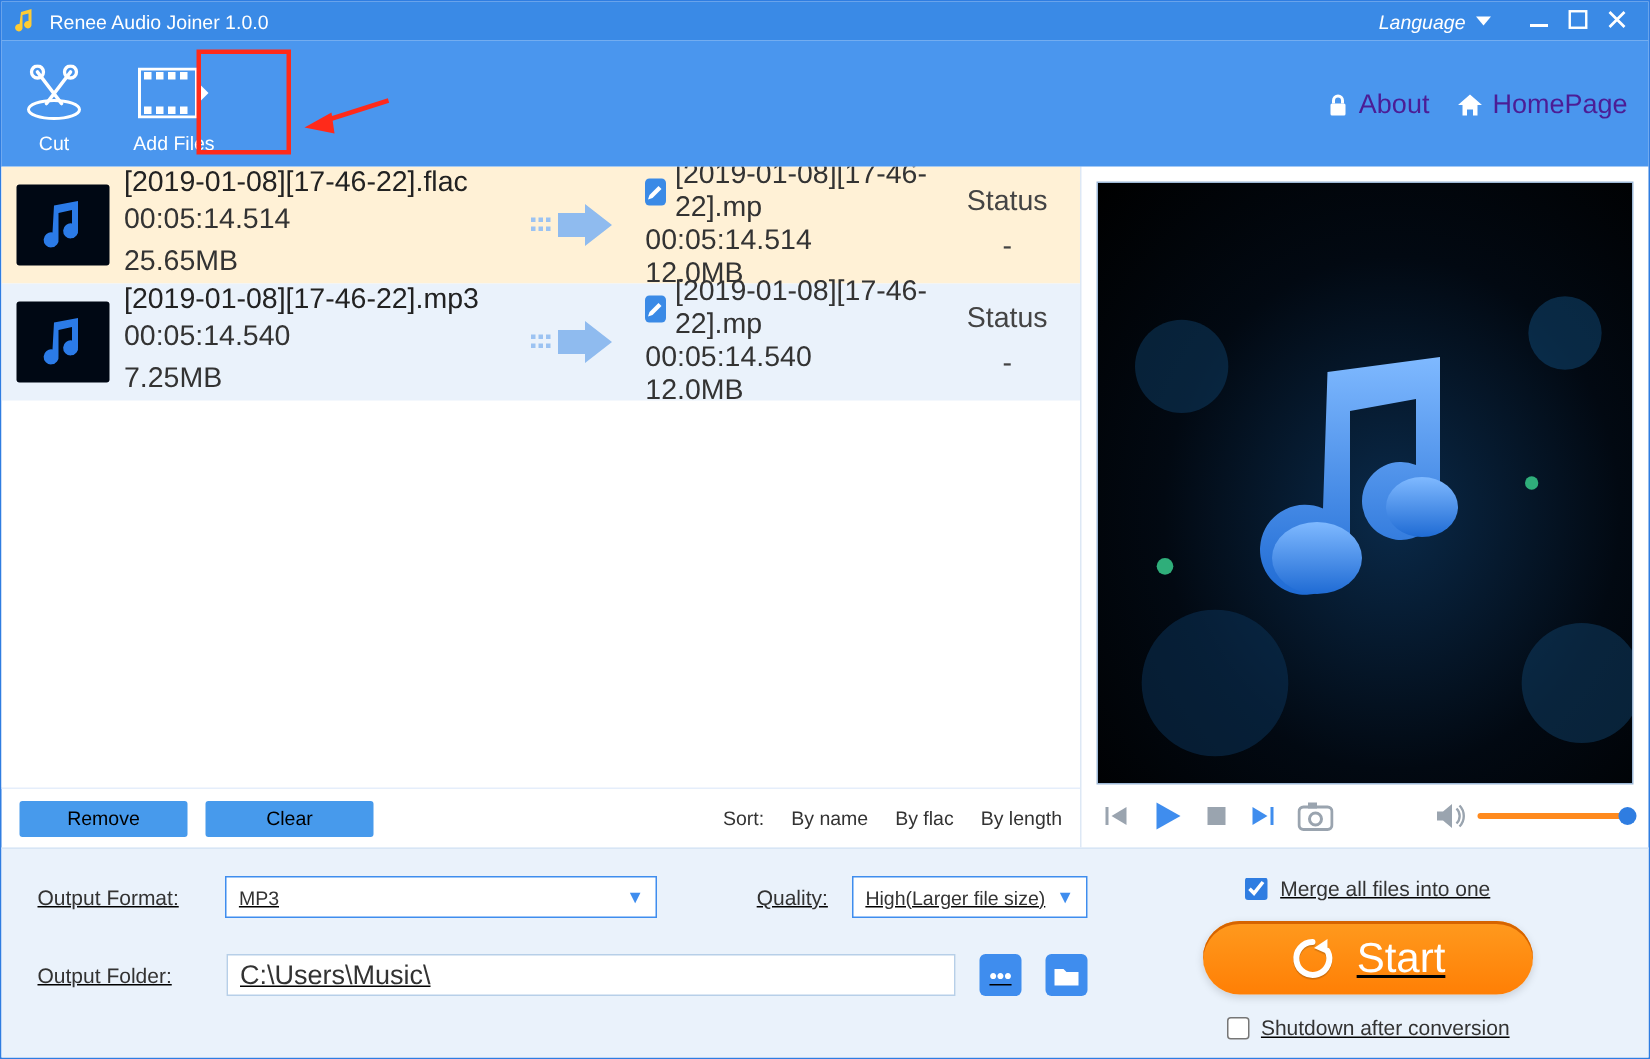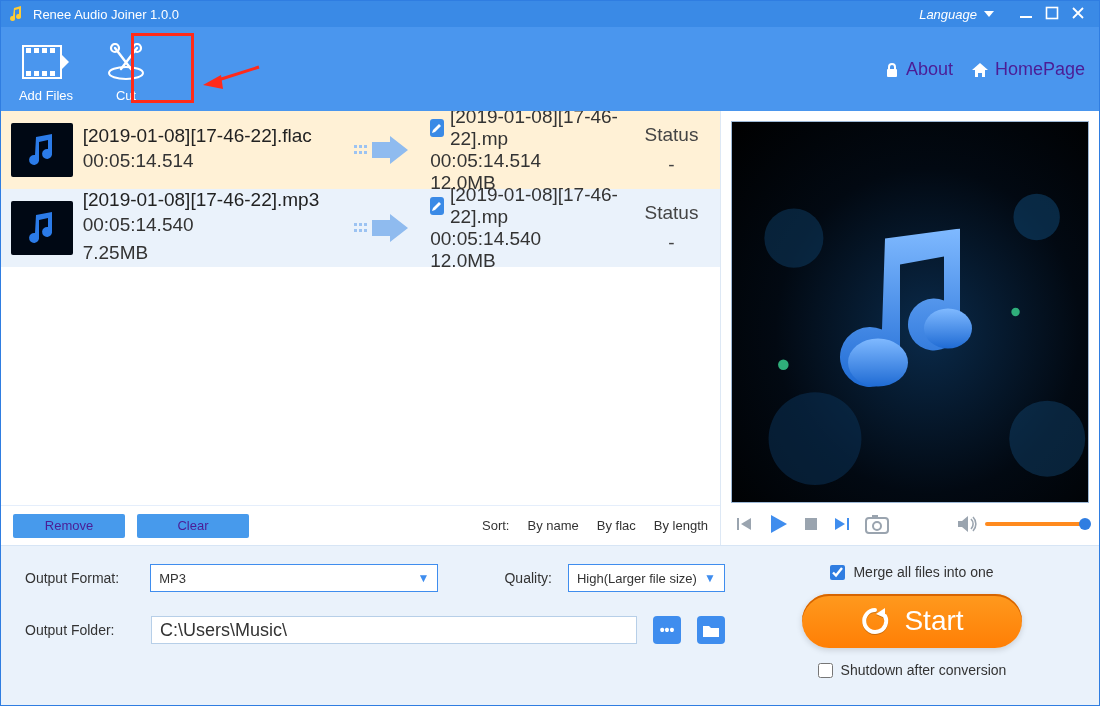--- a/index.html
+++ b/index.html
@@ -30,35 +30,35 @@
   .colA { width:260px; }
   .colA .fn { color:#222; }
   .colA .ln { color:#333; line-height:1.5; }
   .arrowcol { width:80px; display:flex; align-items:center; justify-content:center; }
   .colB { width:200px; }
   .colB .fn { display:flex; align-items:center; gap:6px; }
   .editbtn { width:18px; height:18px; background:#3a8ae6; border-radius:3px; display:inline-flex; align-items:center; justify-content:center; }
   .statuscol { width:80px; text-align:center; color:#444; }
   
   .listbar { height:40px; display:flex; align-items:center; padding:0 12px; gap:12px; border-top:1px solid #e5eefb; }
-  .btn-blue { background:#479aec; color:#4c1d95; border:none; height:24px; width:112px; border-radius:2px; font-size:13px; cursor:pointer; }
+  .btn-blue { background:#479aec; color:#000000; border:none; height:24px; width:112px; border-radius:2px; font-size:13px; cursor:pointer; }
   .listbar .sortwrap { margin-left:auto; display:flex; align-items:center; gap:18px; font-size:13px; color:#333; }
   .sortlink { cursor:pointer; }
   
   .rightpane { flex:1; display:flex; flex-direction:column; }
   .preview { flex:1; margin:10px 10px 0 10px; background:radial-gradient(ellipse at 55% 55%, #0a2a4a 0%, #020912 55%, #000 100%); border:1px solid #9db8d6; position:relative; overflow:hidden;}
   .preview .note { position:absolute; left:50%; top:50%; transform:translate(-50%,-48%); }
   .playerbar { height:42px; display:flex; align-items:center; gap:14px; padding:0 14px; }
   .pbtn { color:#3f8dee; cursor:pointer; display:flex; align-items:center; }
   .pbtn.gray { color:#9aa4af; }
   .volwrap { margin-left:auto; display:flex; align-items:center; gap:8px; }
   .slider { width:100px; height:4px; background:#ff8a1e; position:relative; border-radius:2px; }
   .slider .knob { position:absolute; right:-6px; top:-4px; width:12px; height:12px; border-radius:50%; background:#2f7de1; }
   
-  .footer { height:160px; background:#eaf2fb; border-top:1px solid #d7e5f5; display:flex; padding:18px 24px 12px; gap:24px; }
+  .footer { height:140px; background:#eaf2fb; border-top:1px solid #d7e5f5; display:flex; padding:18px 24px 12px; gap:24px;text-decoration:underline; }
   .fleft { width:700px; display:flex; flex-direction:column; gap:24px; font-size:14px; color:#333; }
   .frow { display:flex; align-items:center; gap:16px; }
   .label { width:110px; }
   .combo { height:28px; border:1px solid #3f8dee; background:#fff; display:flex; align-items:center; padding:0 8px; font-size:13px; color:#333; position:relative; }
   .combo .caret { position:absolute; right:8px; color:#3f8dee; font-size:12px; }
   .combo.fmt { width:290px; }
   .combo.qual { width:158px; }
   .pathbox { height:28px; border:1px solid #b7cfe8; background:#fff; flex:1; display:flex; align-items:center; padding:0 8px; font-size:18px; color:#333; }
   .sqbtn { width:28px; height:28px; border-radius:4px; display:flex; align-items:center; justify-content:center; cursor:pointer; }
   .sqbtn.dots { background:#3f8dee; color:#fff; font-weight:700; }
@@ -99,50 +99,50 @@
         </svg>
     </span>
     <span class="winbtn">
       <svg width="14" height="14" viewBox="0 0 14 14">
           <path d="M2 2 L12 12 M12 2 L2 12" stroke="#fff" stroke-width="1.8"></path>
         </svg>
     </span>
   </div>
 
   <div class="toolbar">
+    <div class="tool" style="width:70px">
+      <div class="ticon">
+        <svg width="42" height="38" viewBox="0 0 42 38">
+          <ellipse cx="21" cy="30" rx="17" ry="6" fill="none" stroke="#fff" stroke-width="2"></ellipse>
+          <path d="M10 5 L26 26 M32 5 L16 26" stroke="#fff" stroke-width="2.4" stroke-linecap="round"></path>
+          <circle cx="10" cy="5" r="4" fill="none" stroke="#fff" stroke-width="2.2"></circle>
+          <circle cx="32" cy="5" r="4" fill="none" stroke="#fff" stroke-width="2.2"></circle>
+        </svg>
+      </div>
+      <div>Cut</div>
+    </div>
     <div class="tool">
       <div class="ticon">
         <svg width="48" height="34" viewBox="0 0 48 34">
           <rect x="1" y="1" width="38" height="32" fill="none" stroke="#fff" stroke-width="2"></rect>
           <g fill="#fff">
               <rect x="4" y="3" width="5" height="5"></rect>
               <rect x="12" y="3" width="5" height="5"></rect>
               <rect x="20" y="3" width="5" height="5"></rect>
               <rect x="28" y="3" width="5" height="5"></rect>
           <rect x="4" y="26" width="5" height="5"></rect>
               <rect x="12" y="26" width="5" height="5"></rect>
               <rect x="20" y="26" width="5" height="5"></rect>
               <rect x="28" y="26" width="5" height="5"></rect>
             </g>
           <path d="M40 10 L47 17 L40 24 Z" fill="#fff"></path>
         </svg>
       </div>
       <div>Add Files</div>
     </div>
-    <div class="tool" style="width:70px">
-      <div class="ticon">
-        <svg width="42" height="38" viewBox="0 0 42 38">
-          <ellipse cx="21" cy="30" rx="17" ry="6" fill="none" stroke="#fff" stroke-width="2"></ellipse>
-          <path d="M10 5 L26 26 M32 5 L16 26" stroke="#fff" stroke-width="2.4" stroke-linecap="round"></path>
-          <circle cx="10" cy="5" r="4" fill="none" stroke="#fff" stroke-width="2.2"></circle>
-          <circle cx="32" cy="5" r="4" fill="none" stroke="#fff" stroke-width="2.2"></circle>
-        </svg>
-      </div>
-      <div>Cut</div>
-    </div>
     <div class="tool-cut-hl"></div>
     <svg class="arrow-annot" width="60" height="30" viewBox="0 0 60 30">
       <path d="M58 6 L14 20" stroke="#ff2a1a" stroke-width="3"></path>
       <path d="M2 24 L20 14 L22 28 Z" fill="#ff2a1a"></path>
     </svg>
 
     <div class="right">
       <div class="rlink">
         <svg width="16" height="16" viewBox="0 0 16 16">
             <rect x="3" y="7" width="10" height="8" rx="1" fill="#fff"></rect>
@@ -165,20 +165,21 @@
 
         <div class="row sel">
           <div class="thumb">
             <svg width="40" height="34" viewBox="0 0 40 34">
                 <path d="M14 4 L30 1 V20 a5 5 0 1 1 -4 -4 V7 L17 9 V26 a5 5 0 1 1 -4 -4 Z" fill="#2b7be8"></path>
               </svg>
           </div>
           <div class="colA">
             <div class="fn">[2019-01-08][17-46-22].flac</div>
             <div class="ln">00:05:14.514</div>
+            <div class="ln">25.65MB</div>
           </div>
           <div class="arrowcol">
             <svg width="56" height="28" viewBox="0 0 56 28">
                 <g fill="#9cc3f2">
                   <rect x="0" y="9" width="3" height="3"></rect>
                   <rect x="5" y="9" width="3" height="3"></rect>
                   <rect x="10" y="9" width="3" height="3"></rect>
                   <rect x="0" y="15" width="3" height="3"></rect>
                   <rect x="5" y="15" width="3" height="3"></rect>
                   <rect x="10" y="15" width="3" height="3"></rect>

